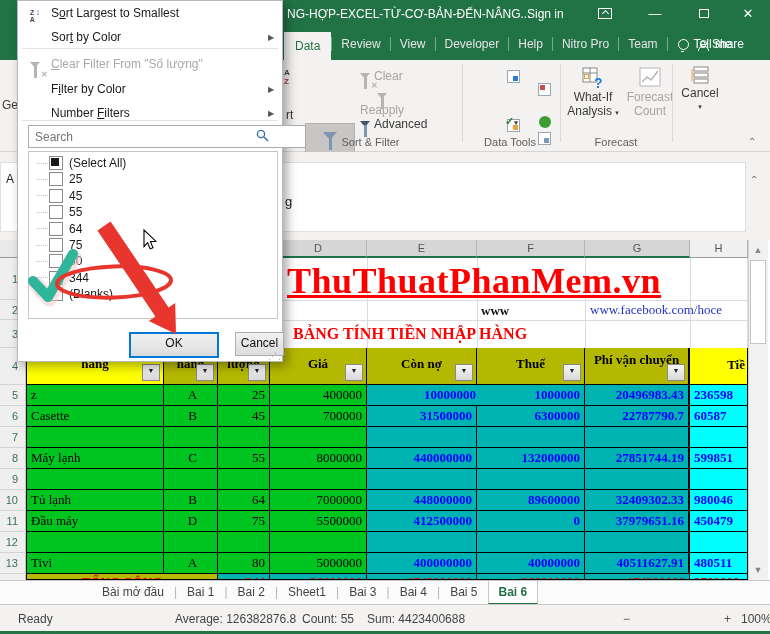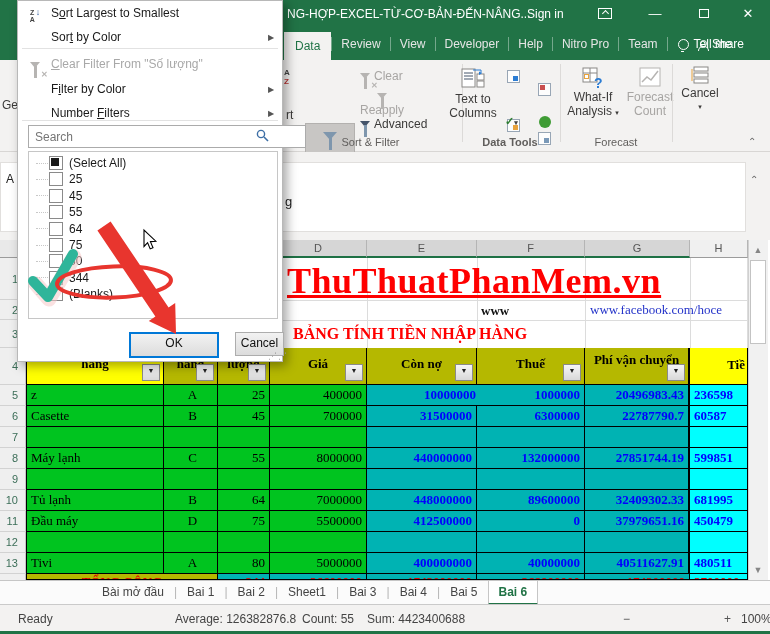--- a/index.html
+++ b/index.html
@@ -181,51 +181,35 @@
       <span class="funnel sm gray"></span>
       <span>Reapply</span>
     </div>
     <div class="ab rsmall" style="left:360px;top:57px;">
       <span class="funnel sm" style="border-top-color:#44546a;"></span>
       <span>Advanced</span>
     </div>
     <div class="ab grplabel" style="left:283px;width:175px;">Sort &amp; Filter</div>
     <div class="ab gdiv" style="left:462px;"></div>
 
-    <div class="ab rbtn-big" style="left:440px;top:6px;width:66px;">
-      <svg width="26" height="26">
-        <rect x="2" y="3" width="13" height="18" fill="#fff" stroke="#8a8886"></rect>
-        <line x1="4" y1="7" x2="13" y2="7" stroke="#44546a"></line>
-          <line x1="4" y1="10" x2="13" y2="10" stroke="#44546a"></line>
-        <line x1="4" y1="13" x2="13" y2="13" stroke="#44546a"></line>
-        <rect x="17" y="8" width="7" height="6" fill="#fff" stroke="#8a8886"></rect>
-          <rect x="17" y="15" width="7" height="6" fill="#fff" stroke="#8a8886"></rect>
-        <path d="M13 4 h8 v3" fill="none" stroke="#2b7cd3"></path>
-          <path d="M19 5.5 l3 1.8 -3 1.8z" fill="#2b7cd3"></path>
-      </svg>
-      <span>Text to</span>
-      <span style="display:flex;align-items:center;gap:2px;">
-          <span>Columns</span>
-        </span>
-    </div>
     <div class="ab ico13" style="left:507px;top:10px;">
         <span class="acc" style="background:#2b7cd3;"></span>
       </div>
     <div class="ab ico13" style="left:538px;top:10px;">
         <span class="acc" style="background:#c94f4f;right:auto;left:1px;top:1px;bottom:auto;"></span>
       </div>
     <div class="ab ico13" style="left:507px;top:33px;">
         <span class="acc" style="background:#e8a33d;"></span>
       </div>
     <div class="ab ico13" style="left:538px;top:33px;">
         <span class="acc" style="background:#7a99b8;"></span>
       </div>
     <div class="ab" style="left:505px;top:55px;font-size:11px;color:#2e7d32;font-weight:bold;">✓<span style="color:#444;font-size:7px;">▾</span></div>
     <div class="ab" style="left:539px;top:56px;width:12px;height:12px;border-radius:50%;background:#3f9c35;"></div>
-    <div class="ab grplabel" style="left:462px;width:96px;font-weight:bold;">Data Tools</div>
+    <div class="ab grplabel" style="left:462px;width:96px;">Data Tools</div>
     <div class="ab gdiv" style="left:560px;"></div>
 
     <div class="ab rbtn-big" style="left:562px;top:6px;width:62px;">
       <svg width="24" height="24">
         <rect x="2" y="2" width="14" height="14" fill="#fff" stroke="#8a8886"></rect>
         <line x1="2" y1="7" x2="16" y2="7" stroke="#8a8886"></line>
           <line x1="9" y1="2" x2="9" y2="16" stroke="#8a8886"></line>
         <rect x="3.5" y="8.5" width="4" height="4" fill="none" stroke="#e8a33d"></rect>
         <text x="13" y="22" font-size="14" font-weight="bold" fill="#2b7cd3">?</text>
       </svg>
@@ -374,21 +358,21 @@
       <div class="ab serif cell bg-t " style="left:477px;top:469px;width:108px;height:21px;text-align:right;padding-right:4px;"></div>
       <div class="ab serif cell bg-t " style="left:585px;top:469px;width:105px;height:21px;text-align:right;padding-right:4px;border-right-width:2px;"></div>
       <div class="ab serif cell bg-c " style="left:690px;top:469px;width:58px;height:21px;text-align:left;padding-left:4px;"></div>
       <div class="ab serif cell bg-g " style="left:26px;top:490px;width:138px;height:21px;text-align:left;padding-left:4px;border-left:1px solid #000;">Tủ lạnh</div>
       <div class="ab serif cell bg-g " style="left:164px;top:490px;width:54px;height:21px;text-align:center;padding-left:4px;">B</div>
       <div class="ab serif cell bg-g " style="left:218px;top:490px;width:52px;height:21px;text-align:right;padding-right:4px;">64</div>
       <div class="ab serif cell bg-g " style="left:270px;top:490px;width:97px;height:21px;text-align:right;padding-right:4px;">7000000</div>
       <div class="ab serif cell bg-t blue" style="left:367px;top:490px;width:110px;height:21px;text-align:right;padding-right:4px;">448000000</div>
       <div class="ab serif cell bg-t blue" style="left:477px;top:490px;width:108px;height:21px;text-align:right;padding-right:4px;">89600000</div>
       <div class="ab serif cell bg-t blue" style="left:585px;top:490px;width:105px;height:21px;text-align:right;padding-right:4px;border-right-width:2px;">32409302.33</div>
-      <div class="ab serif cell bg-c blue" style="left:690px;top:490px;width:58px;height:21px;text-align:left;padding-left:4px;">681995</div>
+      <div class="ab serif cell bg-c blue" style="left:690px;top:490px;width:58px;height:21px;text-align:left;padding-left:4px;">980046</div>
       <div class="ab serif cell bg-g " style="left:26px;top:511px;width:138px;height:21px;text-align:left;padding-left:4px;border-left:1px solid #000;">Đầu máy</div>
       <div class="ab serif cell bg-g " style="left:164px;top:511px;width:54px;height:21px;text-align:center;padding-left:4px;">D</div>
       <div class="ab serif cell bg-g " style="left:218px;top:511px;width:52px;height:21px;text-align:right;padding-right:4px;">75</div>
       <div class="ab serif cell bg-g " style="left:270px;top:511px;width:97px;height:21px;text-align:right;padding-right:4px;">5500000</div>
       <div class="ab serif cell bg-t blue" style="left:367px;top:511px;width:110px;height:21px;text-align:right;padding-right:4px;">412500000</div>
       <div class="ab serif cell bg-t blue" style="left:477px;top:511px;width:108px;height:21px;text-align:right;padding-right:4px;">0</div>
       <div class="ab serif cell bg-t blue" style="left:585px;top:511px;width:105px;height:21px;text-align:right;padding-right:4px;border-right-width:2px;">37979651.16</div>
       <div class="ab serif cell bg-c blue" style="left:690px;top:511px;width:58px;height:21px;text-align:left;padding-left:4px;">450479</div>
       <div class="ab serif cell bg-g " style="left:26px;top:532px;width:138px;height:21px;text-align:left;padding-left:4px;border-left:1px solid #000;"></div>
       <div class="ab serif cell bg-g " style="left:164px;top:532px;width:54px;height:21px;text-align:center;padding-left:4px;"></div>

